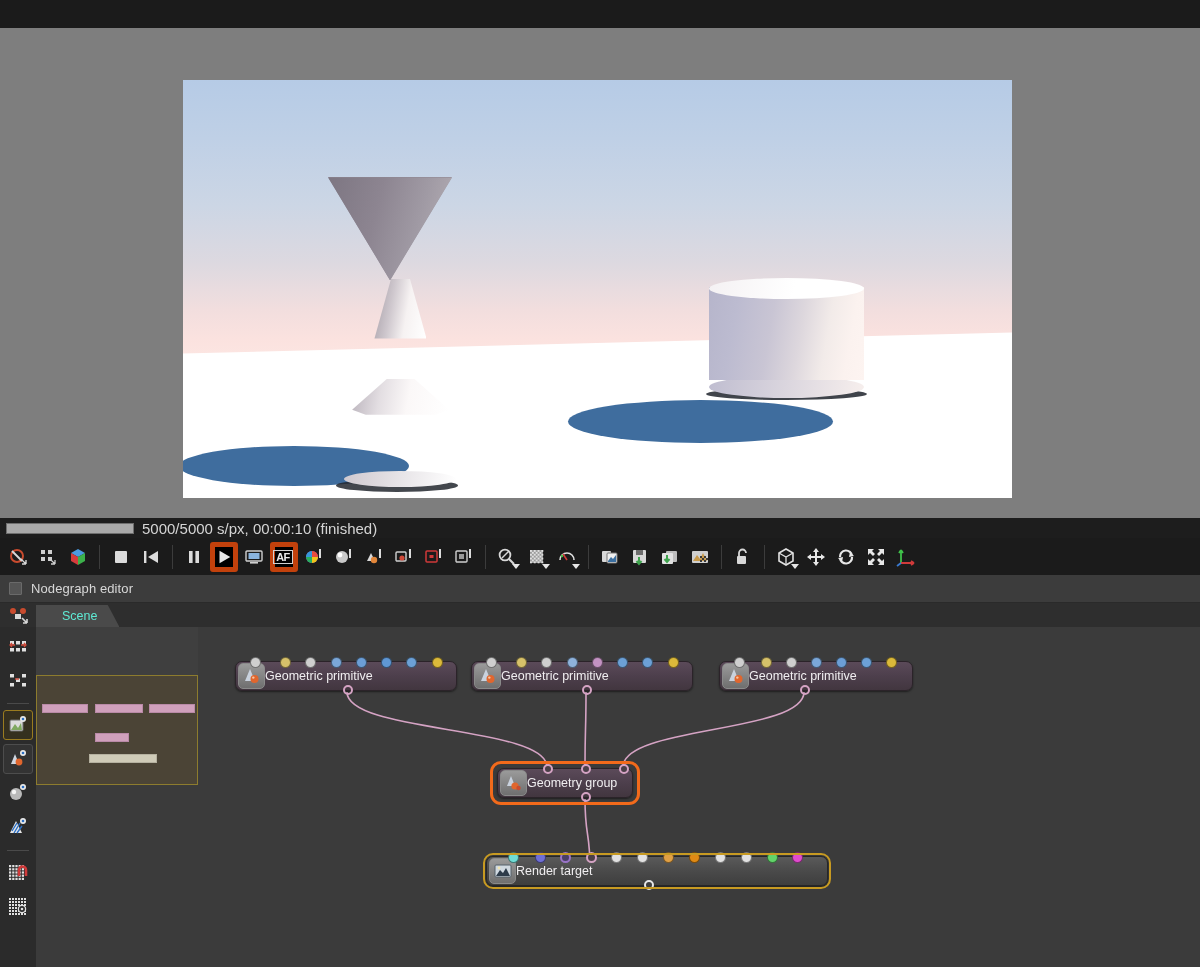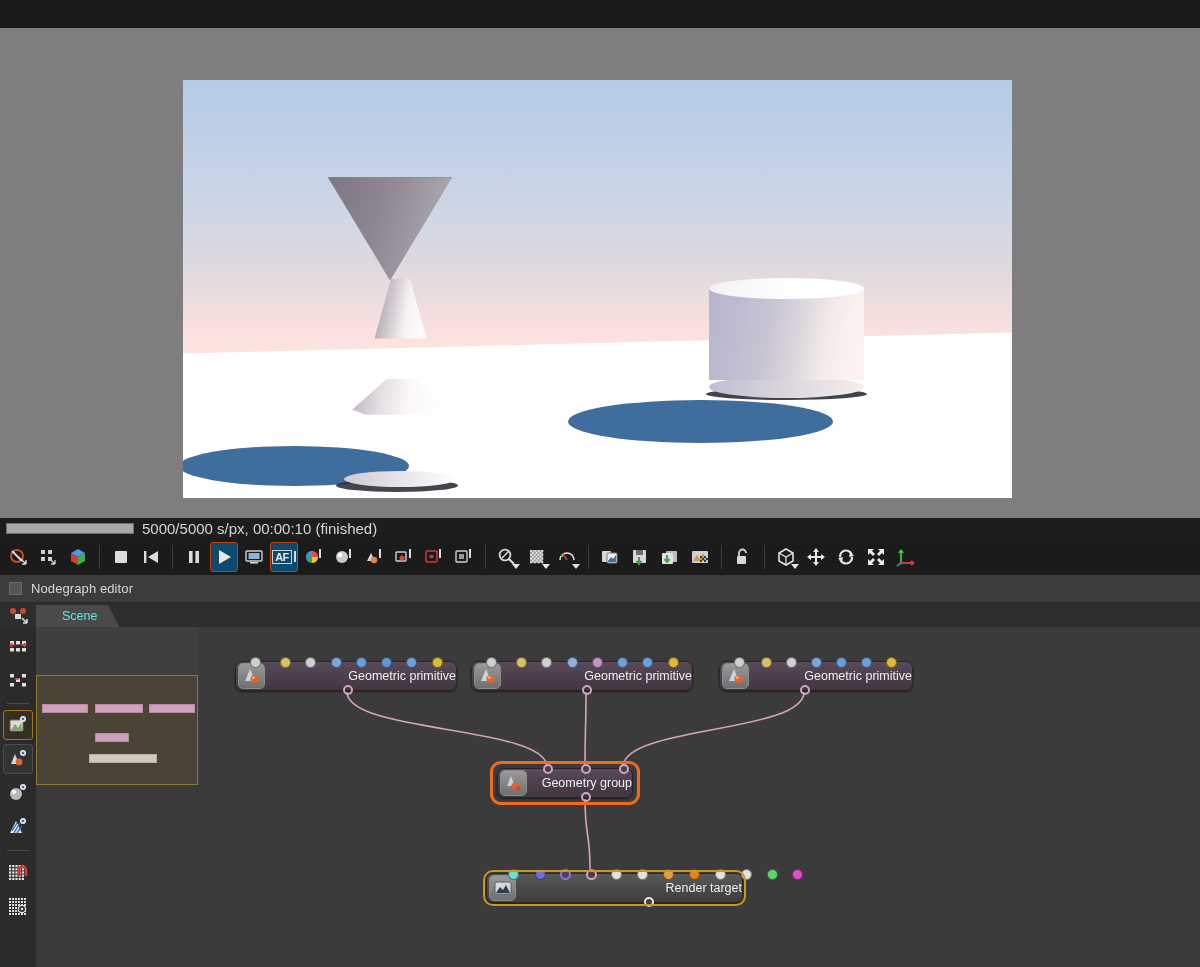--- a/index.html
+++ b/index.html
@@ -139,21 +139,21 @@
   .toolbar {
     position: absolute; left: 0; top: 538px; width: 1200px; height: 37px;
     background: #1b1b1b; display: flex; align-items: center; gap: 2px;
     padding-left: 4px;
   }
   .tbtn {
     width: 28px; height: 30px; display: flex; align-items: center;
     justify-content: center; border-radius: 3px; position: relative;
     flex: 0 0 auto;
   }
-  .tbtn.active { border: 1px solid #c2410c; background: #0c4a6e; }
+  .tbtn.active { border: 5px solid #c2410c; background: #000000; }
   .tsep { width: 1px; height: 24px; background: #3c3c3c; margin: 0 5px; flex: 0 0 auto; }
   .caret-dn {
     position: absolute; right: 1px; bottom: 3px;
     width: 0; height: 0; border-left: 4px solid transparent;
     border-right: 4px solid transparent; border-top: 5px solid #e6e6e6;
   }
   .af-badge {
     font-size: 11px; font-weight: bold; color: #e9e9e9;
     border: 1px solid #d0d0d0; padding: 0 2px; letter-spacing: -.5px;
   }
@@ -215,21 +215,21 @@
     background: linear-gradient(to bottom, #5a5a5a 0%, #4a4a4a 50%, #3e3e3e 100%);
     border: 1px solid #272727;
   }
   .node-icon {
     width: 27px; height: 26px; margin-left: 2px; border-radius: 5px;
     background: linear-gradient(to bottom,#9a9a9a,#6f6f6f);
     border: 1px solid #8a8a8a;
     display: flex; align-items: center; justify-content: center; flex: 0 0 auto;
   }
   .node-label {
-    flex: 1; text-align: right; color: #f0eef0; font-size: 12.5px;
+    flex: 1; text-align: left; color: #f0eef0; font-size: 12.5px;
     white-space: nowrap;
   }
   .node-sel-ring {
     position: absolute; left: -7px; top: -7px; right: -7px; bottom: -7px;
     border: 3px solid #f26a1b; border-radius: 11px; pointer-events: none;
   }
   .node-gold-ring {
     position: absolute; left: -3px; top: -3px; right: -3px; bottom: -3px;
     border: 2px solid #c79a22; border-radius: 10px; pointer-events: none;
   }
@@ -752,21 +752,21 @@
                 </svg>
               </div>
               <div class="node-label">Geometry group</div>
               <div class="port-in-ring" style="left: 45px;"></div>
               <div class="port-in-ring" style="left: 83px;"></div>
               <div class="port-in-ring" style="left: 121px;"></div>
               <div class="port-out" style="left: 83px;"></div>
             </div>
             <div class="node-sel-ring"></div>
           </div>
-          <div class="node" style="left: 486px; top: 246px; width: 257px;">
+          <div class="node" style="left: 486px; top: 229px; width: 342px;">
             <div class="node-shell grey">
               <div class="node-icon">
                 <svg width="20" height="20" viewBox="0 0 20 20">
                   <rect x="2" y="4" width="16" height="12" rx="1" fill="#cfd8e0" stroke="#55606a"></rect>
                   <path d="M3 15 L7 9 L10 12 L13 7 L17 15 Z" fill="#2d3b4a"></path>
                   <circle cx="6" cy="7" r="1.4" fill="#f0e4b0"></circle>
                 </svg>
               </div>
               <div class="node-label">Render target</div>
               <div class="port" style="left: 21px; background: rgb(111, 220, 214);"></div>

